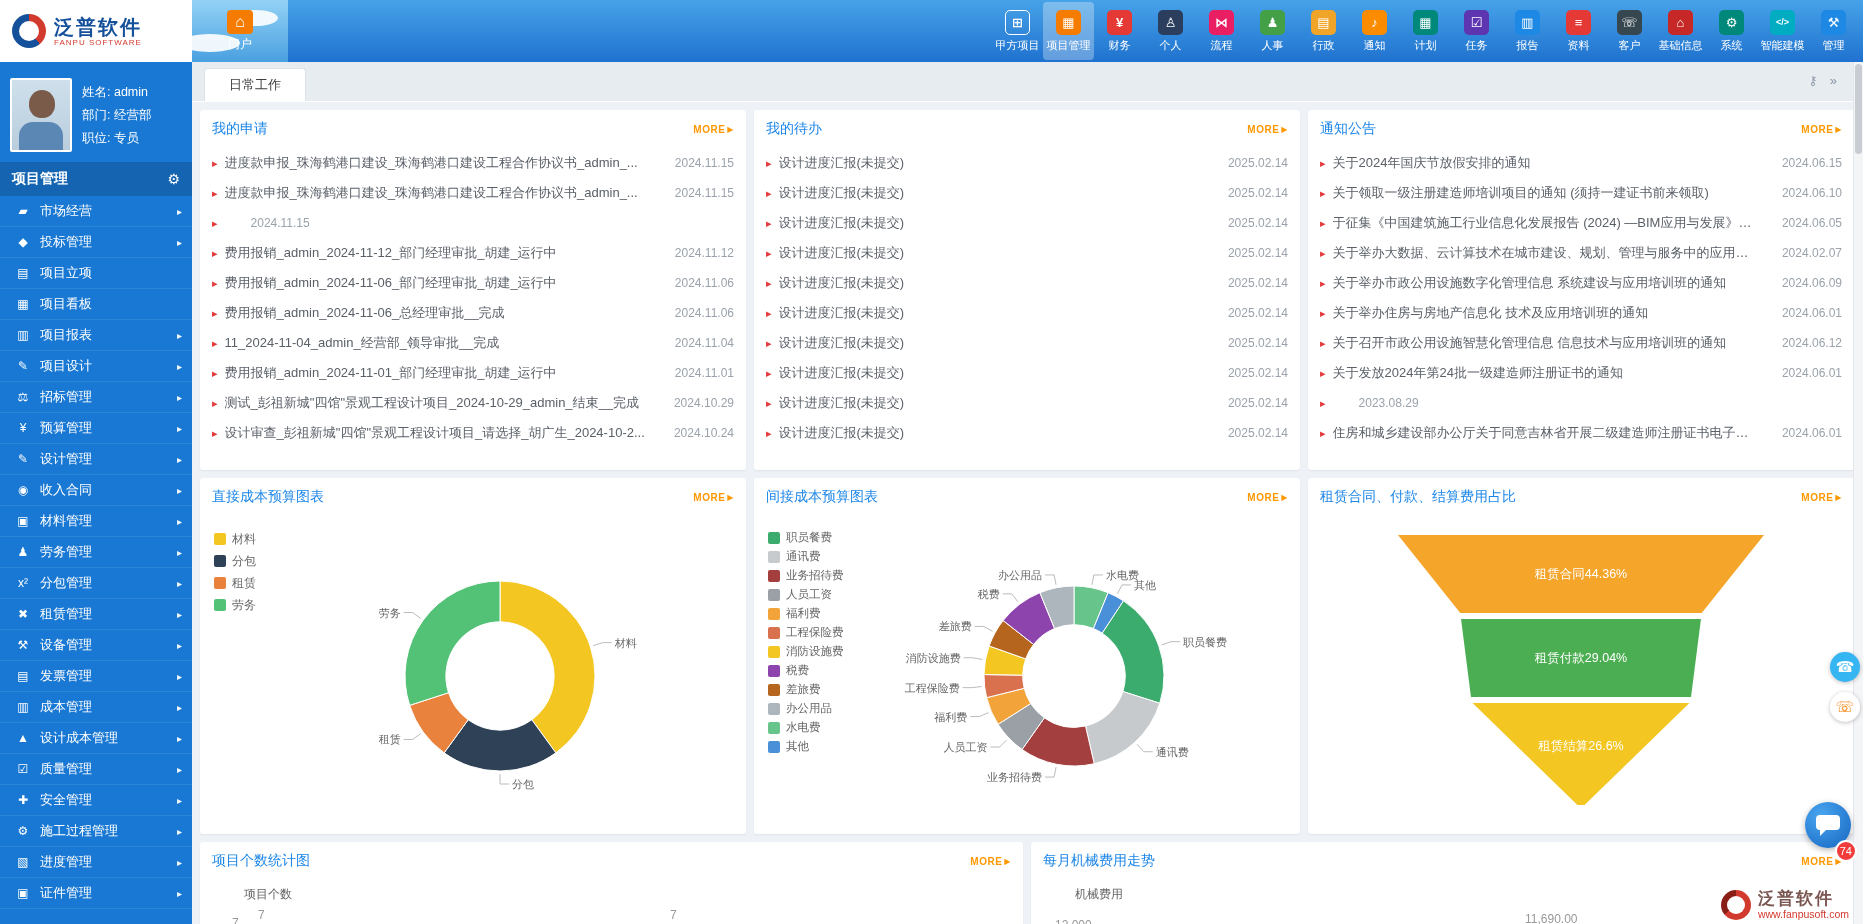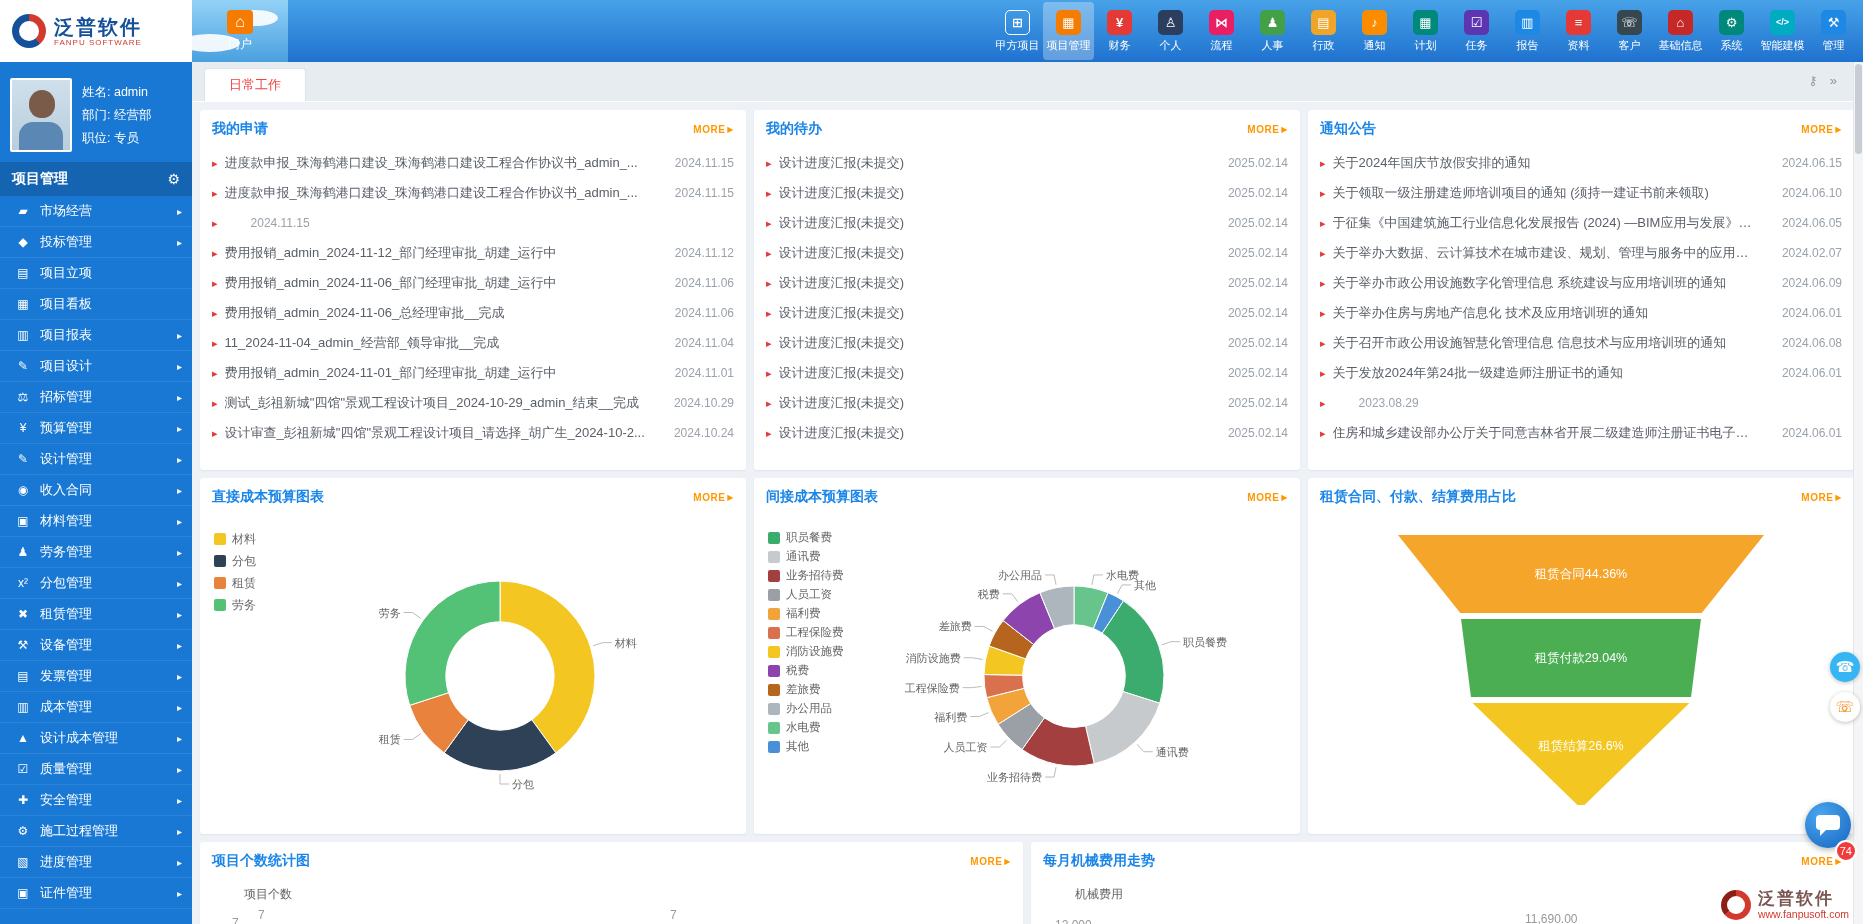--- a/index.html
+++ b/index.html
@@ -38,30 +38,30 @@
 .side-section{height:34px;background:rgba(0,0,0,.16);display:flex;align-items:center;justify-content:space-between;padding:0 12px;font-size:14px;font-weight:bold}
 .gear{cursor:pointer;font-size:14px}
 .menu-item{height:31px;display:flex;align-items:center;padding:0 10px 0 14px;font-size:13px;border-bottom:1px solid rgba(255,255,255,.09);cursor:pointer}
 .menu-icon{width:18px;margin-right:8px;font-size:12px;text-align:center;flex:0 0 auto}
 .menu-label{flex:1;white-space:nowrap;overflow:hidden}
 .menu-arrow{font-size:10px;opacity:.95}
 
 
 .main{position:absolute;left:192px;top:62px;width:1671px;height:862px;background:#eef1f6;overflow:hidden}
 .tabbar{height:40px;background:#e7ecf1;border-bottom:1px solid #fff;display:flex;align-items:flex-end;padding-left:12px;position:relative}
-.tab{height:33px;background:#fff;border:1px solid #dde3e8;border-bottom:none;border-radius:4px 4px 0 0;padding:0 24px;display:flex;align-items:center;font-size:13px;color:#ef4444;cursor:pointer}
+.tab{height:33px;background:#fff;border:1px solid #dde3e8;border-bottom:none;border-radius:4px 4px 0 0;padding:0 24px;display:flex;align-items:center;font-size:13px;color:#404040;cursor:pointer}
 .tab-tools{position:absolute;right:26px;top:11px;color:#8a97a5;font-size:13px;display:flex;gap:12px}
 .tab-tools span{cursor:pointer}
 .grid{padding:8px;display:grid;grid-template-columns:repeat(3,546px);gap:8px}
 .panel{background:#fff;border-radius:3px;box-shadow:0 1px 2px rgba(0,0,0,.06);overflow:hidden;position:relative}
 .h360{height:360px}.h356{height:356px}
 .bottom{grid-column:1/-1;display:flex;gap:8px}
 .bottom .panel{flex:1;height:120px}
 .p-head{height:38px;display:flex;align-items:center;justify-content:space-between;padding:0 12px}
-.p-title{color:#1c86e8;font-size:14px;font-weight:bold}
+.p-title{color:#1c86e8;font-size:14px;font-weight:normal}
 .more-btn{color:#ff9800;font-size:10px;font-weight:bold;cursor:pointer;display:flex;align-items:center;gap:2px;letter-spacing:.5px}
 .more-arr{font-size:8px}
 .list{padding:0 12px}
 .row{height:30px;display:flex;align-items:center;font-size:13px;color:#5a6068;cursor:pointer}
 .bullet{color:#e4393c;margin-right:7px;font-size:11px;flex:0 0 auto}
 .txt{flex:1;overflow:hidden;text-overflow:ellipsis;white-space:nowrap}
 .date{color:#9aa2ab;font-size:12px;margin-left:26px;flex:0 0 auto}
 
 
 .chart-body{position:relative;height:318px}
@@ -480,21 +480,21 @@
             <span class="date">2024.06.09</span>
           </div>
           <div class="row">
             <span class="bullet">▸</span>
             <span class="txt">关于举办住房与房地产信息化 技术及应用培训班的通知</span>
             <span class="date">2024.06.01</span>
           </div>
           <div class="row">
             <span class="bullet">▸</span>
             <span class="txt">关于召开市政公用设施智慧化管理信息 信息技术与应用培训班的通知</span>
-            <span class="date">2024.06.08</span>
+            <span class="date">2024.06.12</span>
           </div>
           <div class="row">
             <span class="bullet">▸</span>
             <span class="txt">关于发放2024年第24批一级建造师注册证书的通知</span>
             <span class="date">2024.06.01</span>
           </div>
           <div class="row">
             <span class="bullet">▸</span>
             <span class="date">2023.08.29</span>
           </div>

